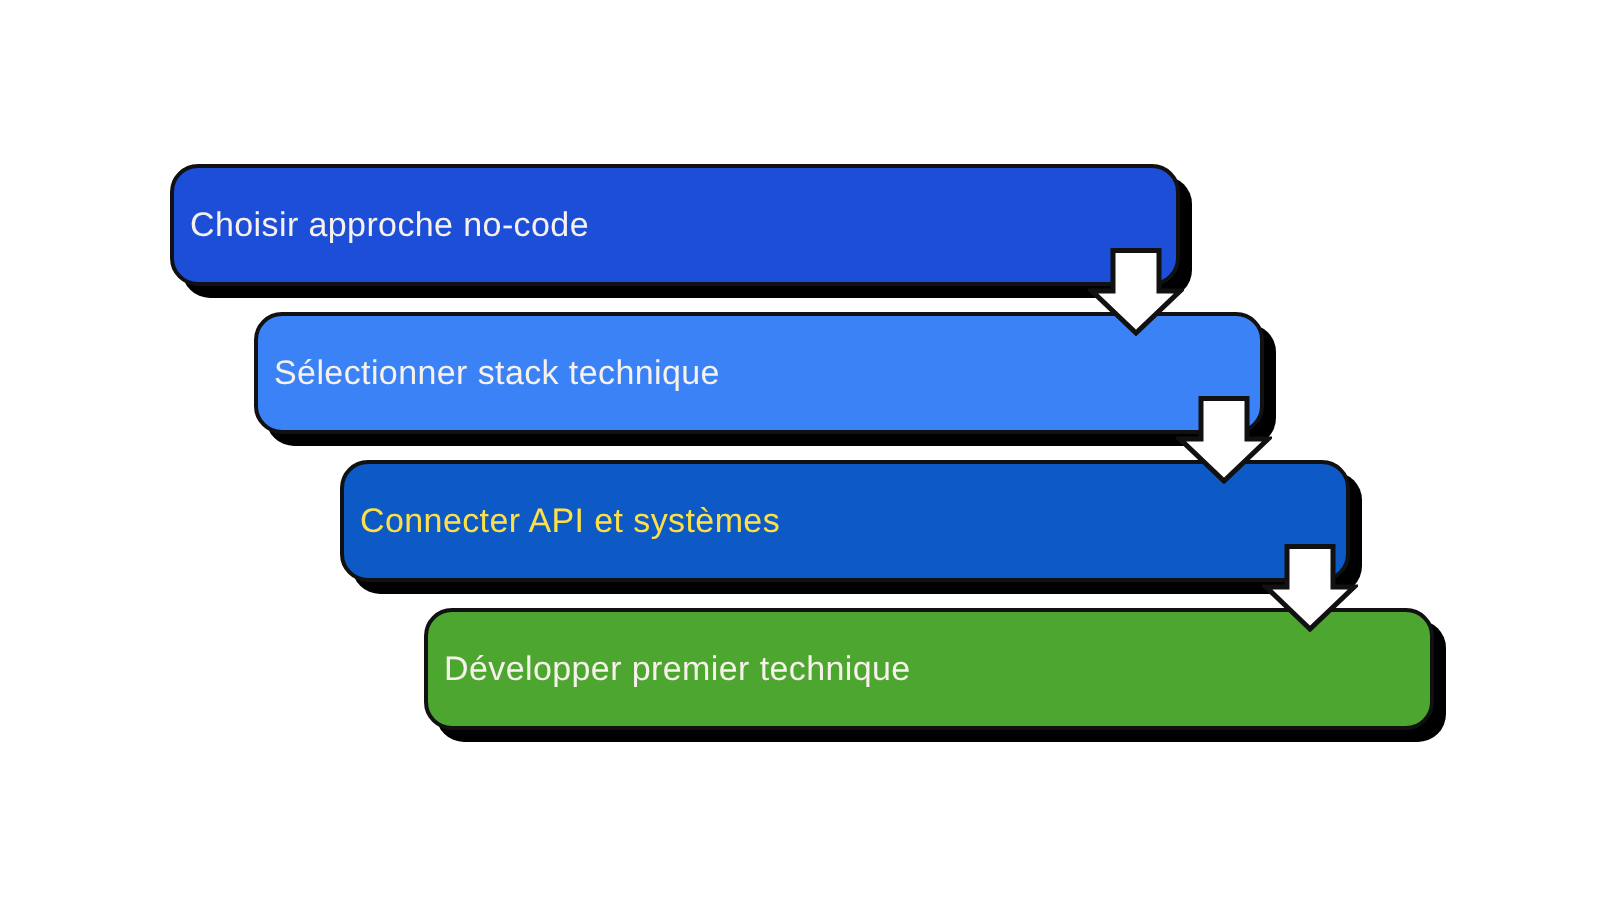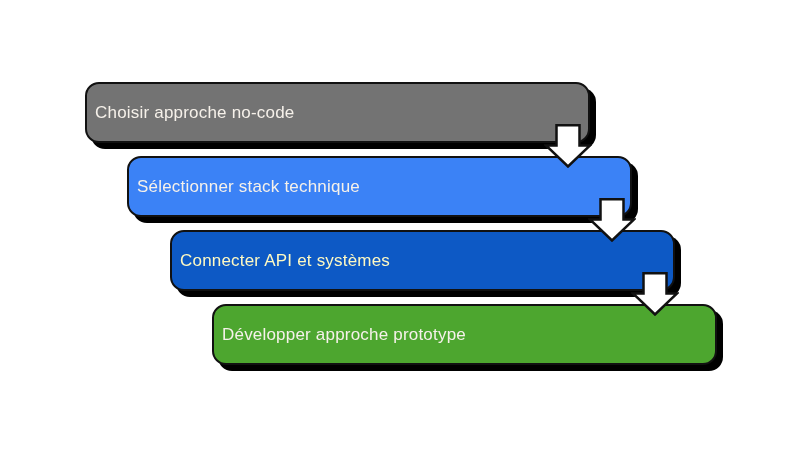--- a/index.html
+++ b/index.html
@@ -45,34 +45,34 @@
   }
   #arrow1 { left: 544px; top: 124px; }
   #arrow2 { left: 588px; top: 198px; }
   #arrow3 { left: 631px; top: 272px; }
 </style>
 </head>
 <body>
 
 <div id="canvas">
 
-  <div class="step" id="step1" style="background-color: #737373; color: rgb(246, 241, 234); border-color: rgb(17, 17, 17);">
+  <div class="step" id="step1" style="background-color: #1d4ed8; color: rgb(246, 241, 234); border-color: rgb(17, 17, 17);">
     <span class="step-label">Choisir approche no-code</span>
   </div>
 
   <div class="step" id="step2" style="background-color: #3b82f6; color: rgb(246, 241, 234); border-color: rgb(17, 17, 17);">
     <span class="step-label">Sélectionner stack technique</span>
   </div>
 
-  <div class="step" id="step3" style="background-color: rgb(13, 89, 197); color: #fef9c3; border-color: rgb(17, 17, 17);">
+  <div class="step" id="step3" style="background-color: rgb(13, 89, 197); color: #fde047; border-color: rgb(17, 17, 17);">
     <span class="step-label">Connecter API et systèmes</span>
   </div>
 
   <div class="step" id="step4" style="background-color: rgb(77, 166, 47); color: rgb(246, 241, 234); border-color: rgb(17, 17, 17);">
-    <span class="step-label">Développer approche prototype</span>
+    <span class="step-label">Développer premier technique</span>
   </div>
 
   <svg class="flow-arrow" id="arrow1" viewBox="0 0 48 44" aria-hidden="true">
     <path d="M12.5 1.25 H35.5 V21.5 H46 L24 42.5 L2 21.5 H12.5 Z" stroke-width="2.5" style="fill: rgb(255, 255, 255); stroke: rgb(17, 17, 17);"></path>
   </svg>
 
   <svg class="flow-arrow" id="arrow2" viewBox="0 0 48 44" aria-hidden="true">
     <path d="M12.5 1.25 H35.5 V21.5 H46 L24 42.5 L2 21.5 H12.5 Z" stroke-width="2.5" style="fill: rgb(255, 255, 255); stroke: rgb(17, 17, 17);"></path>
   </svg>
 

